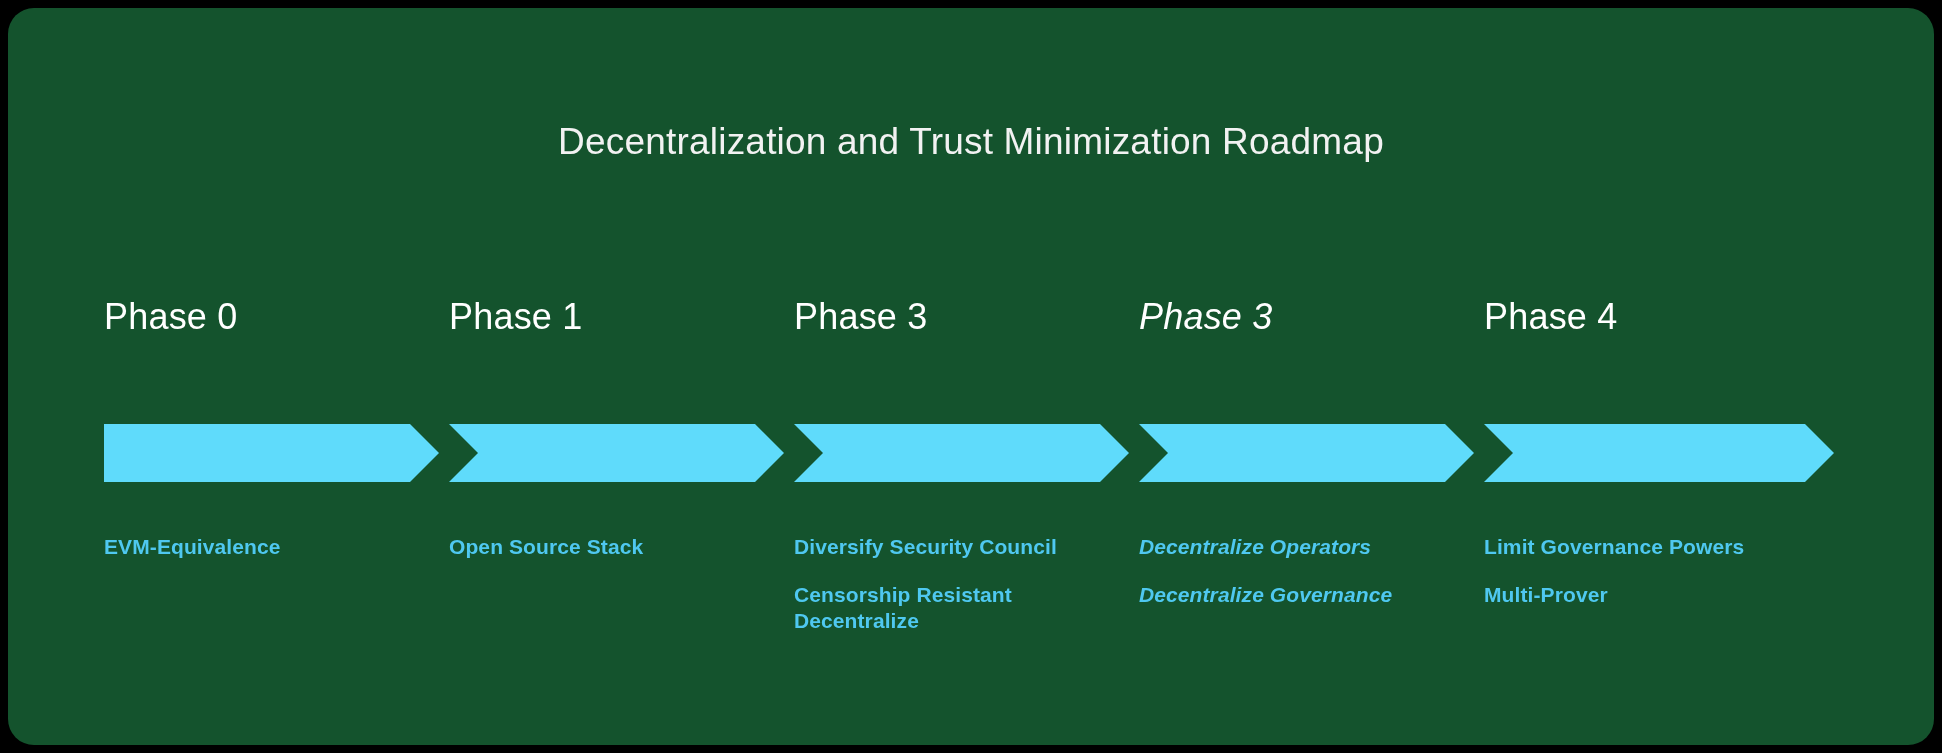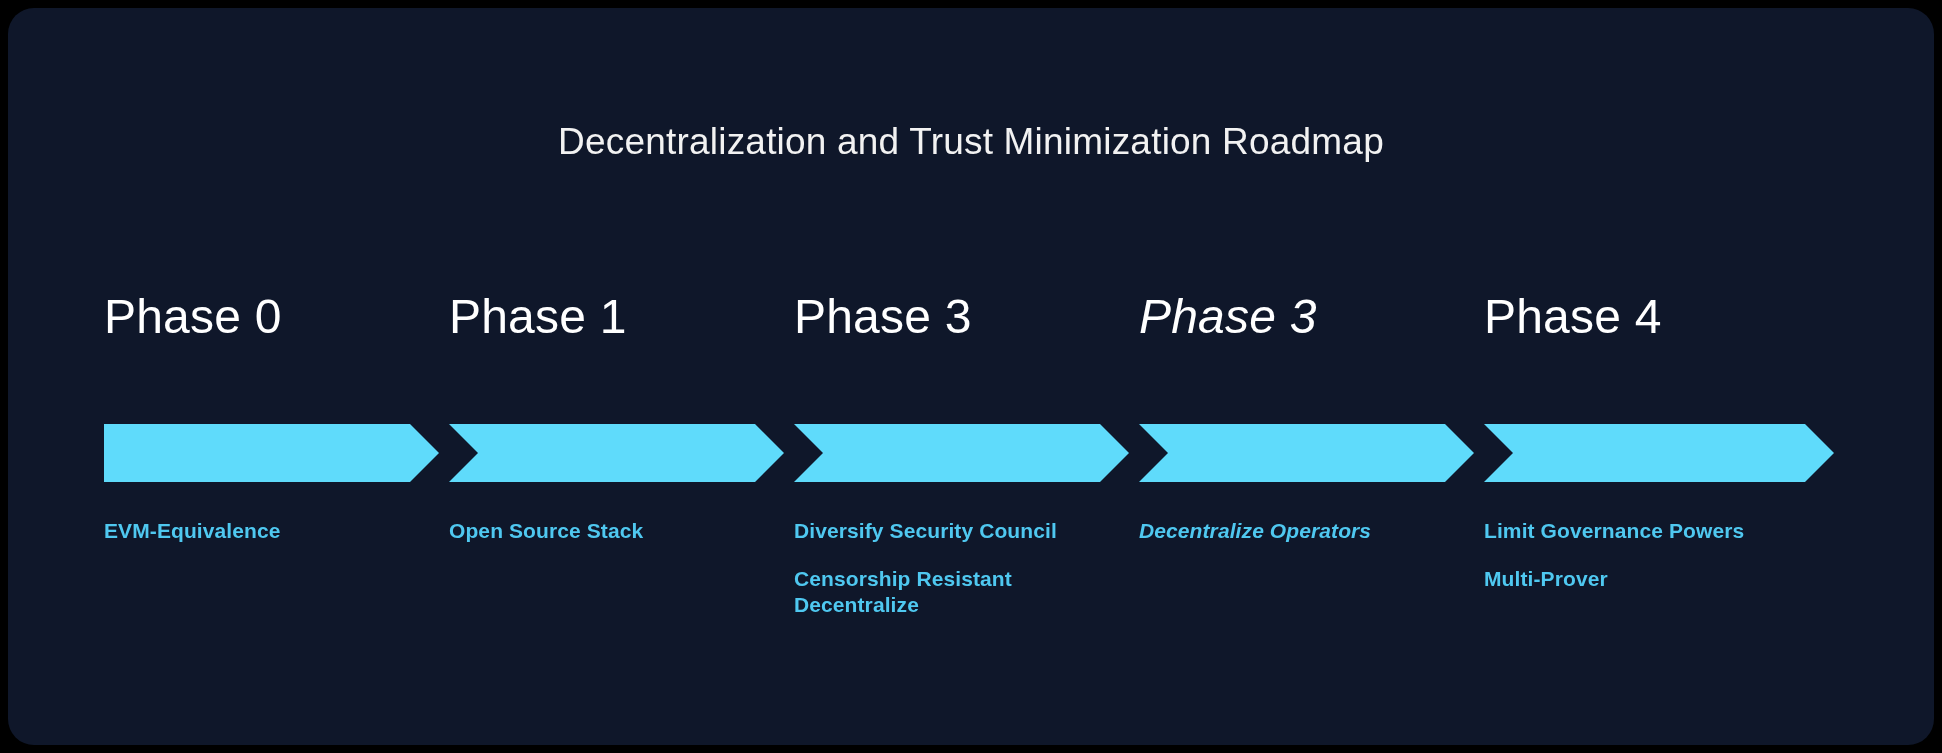--- a/index.html
+++ b/index.html
@@ -15,21 +15,21 @@
     font-family: "Liberation Sans", sans-serif;
     -webkit-font-smoothing: antialiased;
   }
 
   .roadmap-card {
     position: absolute;
     left: 8px;
     top: 8px;
     width: 1926px;
     height: 737px;
-    background: #0f172a;
+    background: #14532d;
     border-radius: 26px;
     overflow: hidden;
   }
 
   .roadmap-title {
     position: absolute;
     left: 0;
     top: 112px;
     width: 100%;
     text-align: center;
@@ -60,21 +60,21 @@
   .phase-col.c1 { left: 345px;  }
   .phase-col.c2 { left: 690px;  }
   .phase-col.c3 { left: 1035px; font-style: italic; }
   .phase-col.c4 { left: 1380px; }
 
   .phase-label {
     position: absolute;
     top: 0px;
     left: 0px;
     color: #ffffff;
-    font-size: 48px;
+    font-size: 36px;
     font-weight: 400;
     line-height: 42px;
     letter-spacing: 0.2px;
     white-space: nowrap;
   }
 
   
   .chevron-band {
     position: absolute;
     left: 0;
@@ -103,21 +103,21 @@
   .chevron.last {
     left: 1380px;
     width: 350px;
     clip-path: polygon(0 0, 321px 0, 350px 50%, 321px 100%, 0 100%, 29px 50%);
   }
 
   
   .phase-items {
     position: absolute;
     left: 0px;
-    top: 222px;
+    top: 238px;
     width: 320px;
   }
   .phase-item {
     color: #4FC8F0;
     font-size: 21px;
     font-weight: 700;
     line-height: 26px;
     letter-spacing: 0.1px;
     margin-bottom: 22px;
     max-width: 300px;
@@ -160,20 +160,21 @@
       <div class="phase-items">
         <div class="phase-item">Diversify Security Council</div>
         <div class="phase-item">Censorship Resistant Decentralize</div>
       </div>
     </div>
 
     <div class="phase-col c3">
       <div class="phase-label">Phase 3</div>
       <div class="phase-items">
         <div class="phase-item">Decentralize Operators</div>
+        <div class="phase-item">Decentralize Governance</div>
       </div>
     </div>
 
     <div class="phase-col c4">
       <div class="phase-label">Phase 4</div>
       <div class="phase-items">
         <div class="phase-item">Limit Governance Powers</div>
         <div class="phase-item">Multi-Prover</div>
       </div>
     </div>

